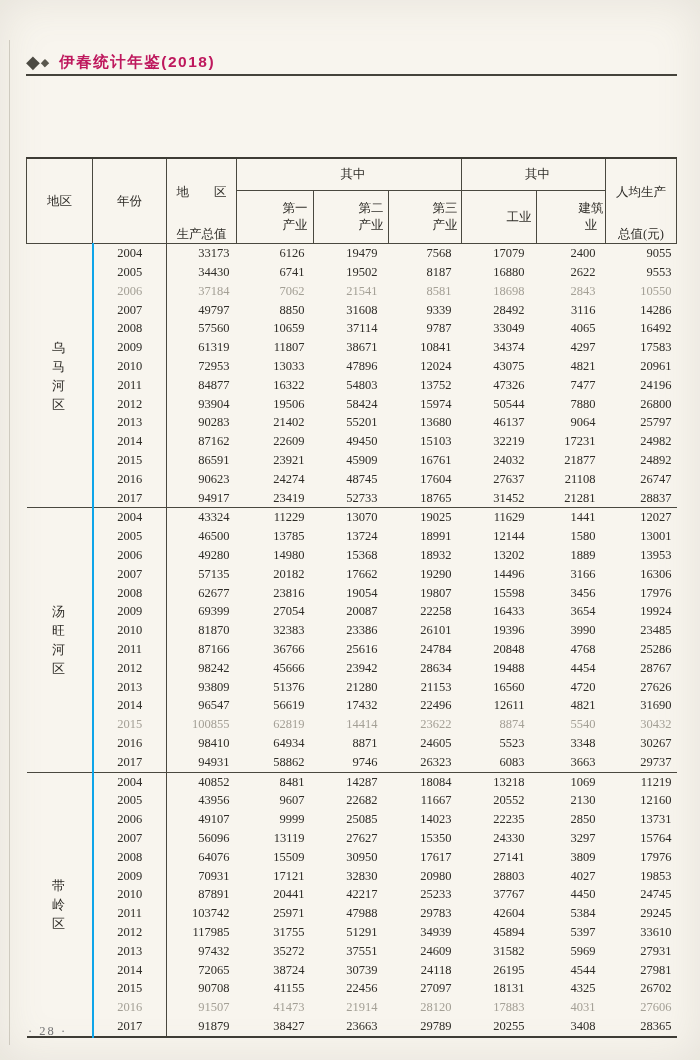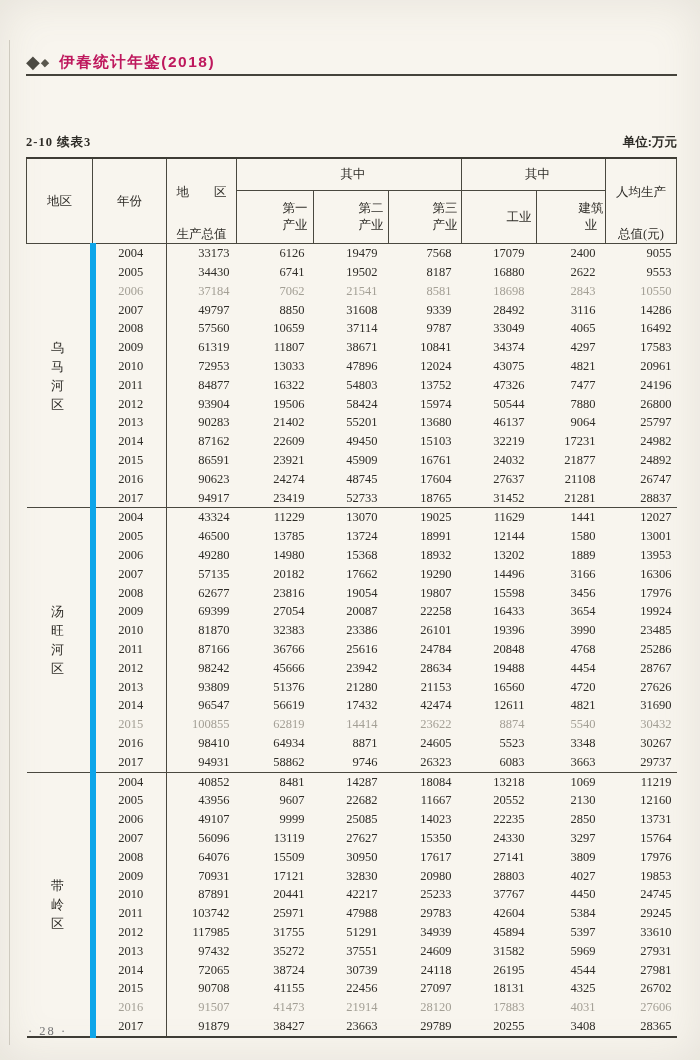--- a/index.html
+++ b/index.html
@@ -53,21 +53,21 @@
   thead tr.r1 th { border-top:2px solid #3e3c35; }
   th.among { text-align:center; padding-left:8px; height:27px; }
   th.h2 { height:44px; text-align:center;padding-left:40px; }
   th.twoline div { line-height:1.45; text-align:center;margin-top:24px; }
   tbody td {
     height:18.8px; padding:0; text-align:right;
     font-size:12.5px; line-height:18.8px;
   }
   tbody td.year-cell {
     text-align:center;
-    border-left:6px solid #0ea5e9;
+    border-left:2px solid #0ea5e9;
     border-right:1px solid #4a483f;
   }
   tbody td.region-cell {
     border-right:1px solid #4a483f;
     vertical-align:middle; text-align:center; padding:0;
   }
   .vname { white-space:pre-line; line-height:19px; font-size:13px; letter-spacing:1px; }
   tbody td.c0 { padding-right:7px; }
   tbody td.c1 { padding-right:9px; }
   tbody td.c2 { padding-right:11px; }
@@ -88,24 +88,20 @@
 
 <div class="page">
   <div class="scan-line-left"></div>
 
   <header class="brand">
     <span class="diamond-lg">◆</span>
     <span class="diamond-sm">◆</span>
     <span class="brand-title">伊春统计年鉴(2018)</span>
   </header>
 
-  <div class="caption-row">
-    <span class="table-label">2-10  续表3</span>
-    <span class="unit-label">单位:万元</span>
-  </div>
 
   <table class="stat">
     <colgroup>
       <col style="width:66px">
         <col style="width:74px">
         <col style="width:70px">
       <col style="width:77px">
         <col style="width:75px">
         <col style="width:73px">
       <col style="width:75px">
@@ -386,21 +382,21 @@
           <td class="c3">21153</td>
           <td class="c4">16560</td>
           <td class="c5">4720</td>
           <td class="c6">27626</td>
         </tr>
         <tr>
           <td class="year-cell">2014</td>
           <td class="c0">96547</td>
           <td class="c1">56619</td>
           <td class="c2">17432</td>
-          <td class="c3">42474</td>
+          <td class="c3">22496</td>
           <td class="c4">12611</td>
           <td class="c5">4821</td>
           <td class="c6">31690</td>
         </tr>
         <tr class="faded">
           <td class="year-cell">2015</td>
           <td class="c0">100855</td>
           <td class="c1">62819</td>
           <td class="c2">14414</td>
           <td class="c3">23622</td>

